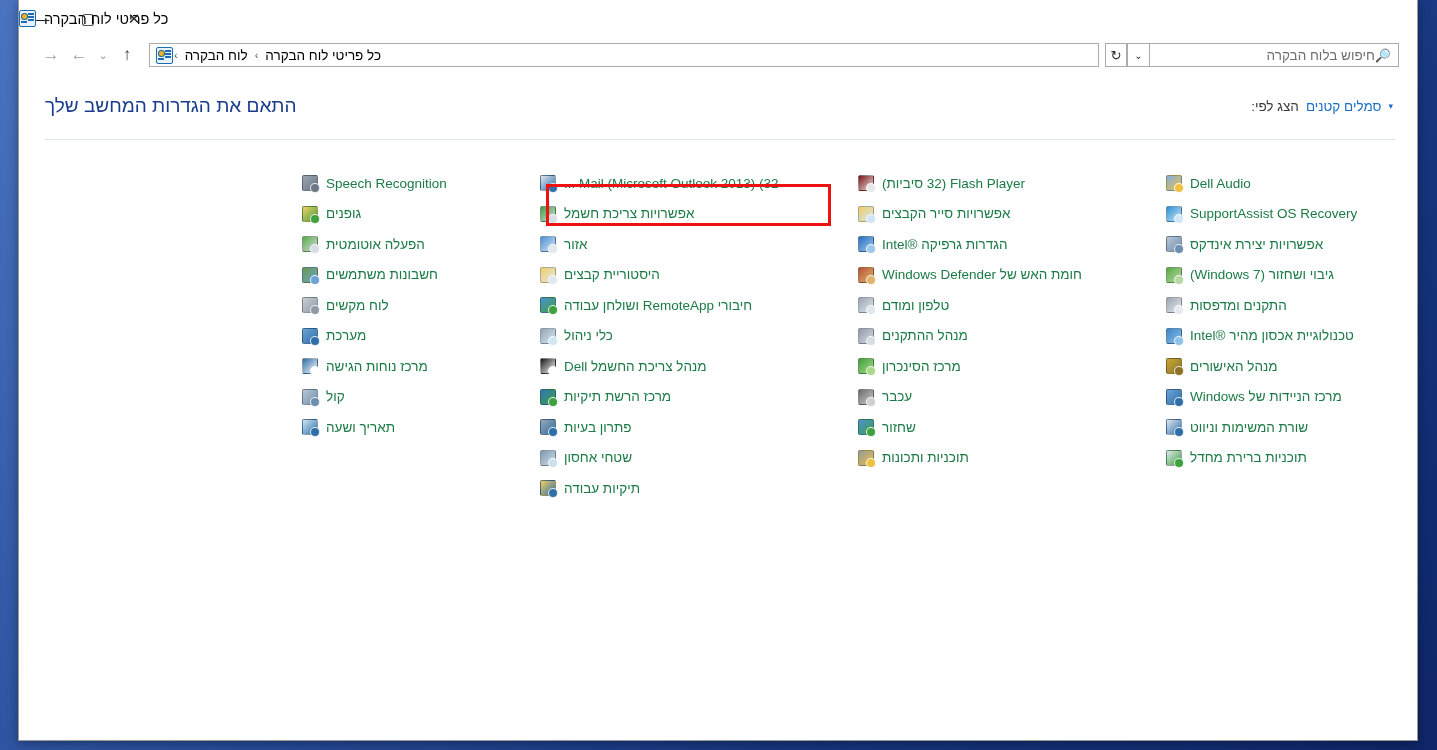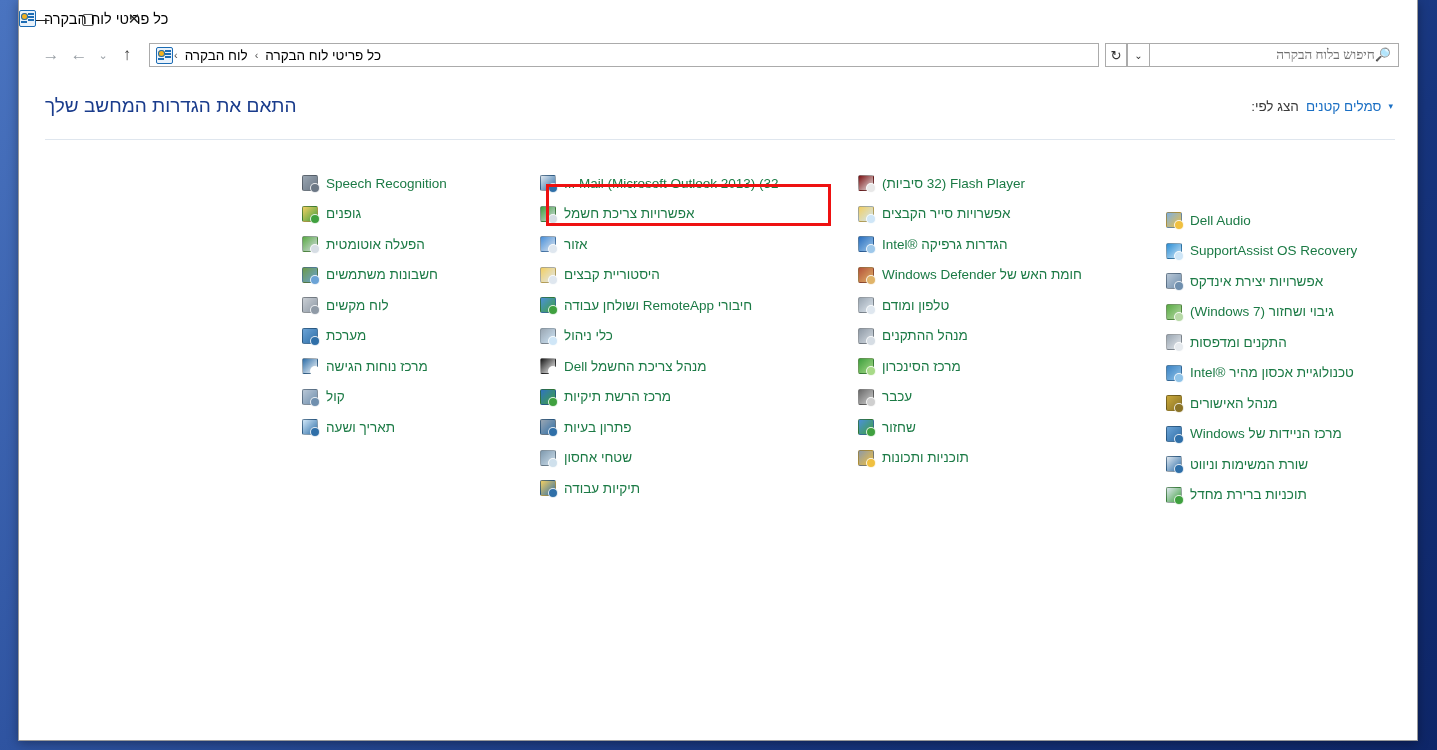--- a/index.html
+++ b/index.html
@@ -164,21 +164,20 @@
     width: 250px;
     height: 24px;
     border: 1px solid #ababab;
     background: #fff;
     display: flex;
     flex-direction: row-reverse;
     align-items: center;
     box-sizing: border-box;
     padding: 0 7px;
     margin-right: 8px;
-    font-family: Liberation Serif, serif;
   }
   .search-ph {
     flex: 1;
     font-size: 13.5px;
     color: #6f6f6f;
     text-align: right;
     white-space: nowrap;
     overflow: hidden;
   }
   .search-ico { font-size: 13px; color: #4a4a4a; transform: scaleX(-1); }
@@ -227,21 +226,21 @@
     display: flex;
     flex-direction: row;
     justify-content: flex-start;
     gap: 0;
   }
   .col {
     display: flex;
     flex-direction: column;
     gap: 0;
   }
-  .col-0 { width: 230px; margin-top: 37px; }
+  .col-0 { width: 230px; }
   .col-1 { width: 230px; margin-right: 78px; }
   .col-2 { width: 300px; margin-right: 18px; }
   .col-3 { width: 200px; margin-right: 38px; }
 
   .cp-item {
     display: flex;
     flex-direction: row-reverse;
     align-items: center;
     gap: 7px;
     height: 30.5px;

